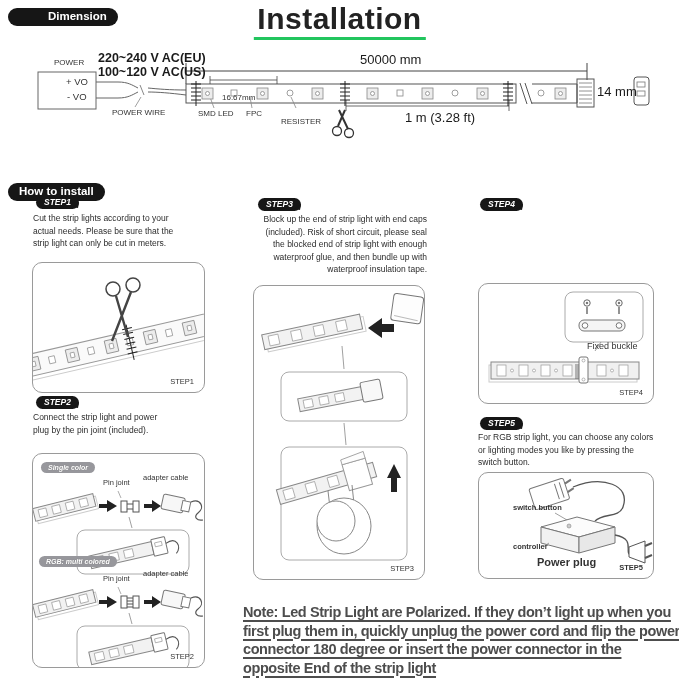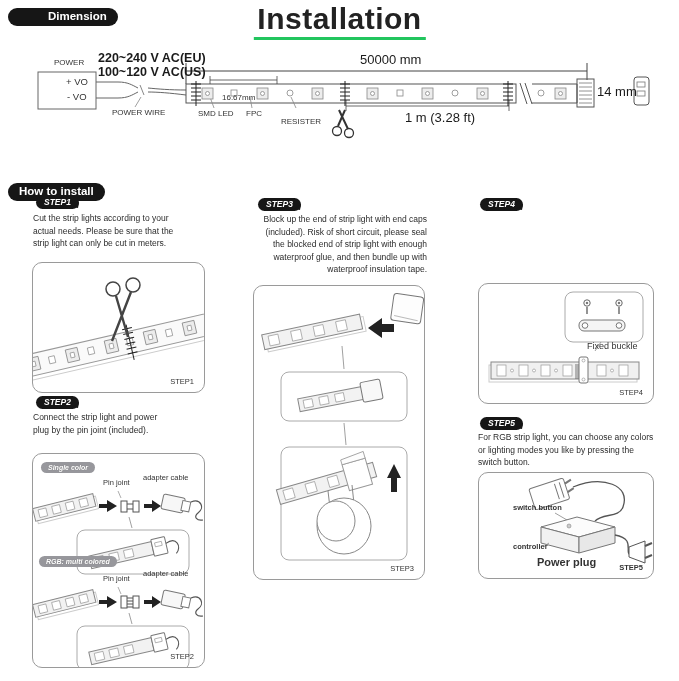--- a/index.html
+++ b/index.html
@@ -374,14 +374,15 @@
       <path d="M136,62 C158,66 144,80 152,82" stroke="#555" fill="none" stroke-width="1.3"></path>
       <polygon points="150,74 166,68 166,90 150,84" fill="#fff" stroke="#555"></polygon>
       <path d="M166,73 L173,70 M166,85 L173,82" stroke="#555" stroke-width="2"></path>
     </svg>
     <div class="lbl" style="left:34px;top:31px;font-size:7.5px;">switch button</div>
     <div class="lbl" style="left:34px;top:70px;font-size:7.5px;">controller</div>
     <div class="lbl" style="left:58px;top:83px;font-size:11px;">Power plug</div>
     <div class="figlabel">STEP5</div>
   </div>
 
+  <div id="note">Note: Led Strip Light are Polarized. If they don’t light up when you first plug them in, quickly unplug the power cord and flip the power connector 180 degree or insert the power connector in the opposite End of the strip light</div>
 
 </div>
 
 </body></html>

